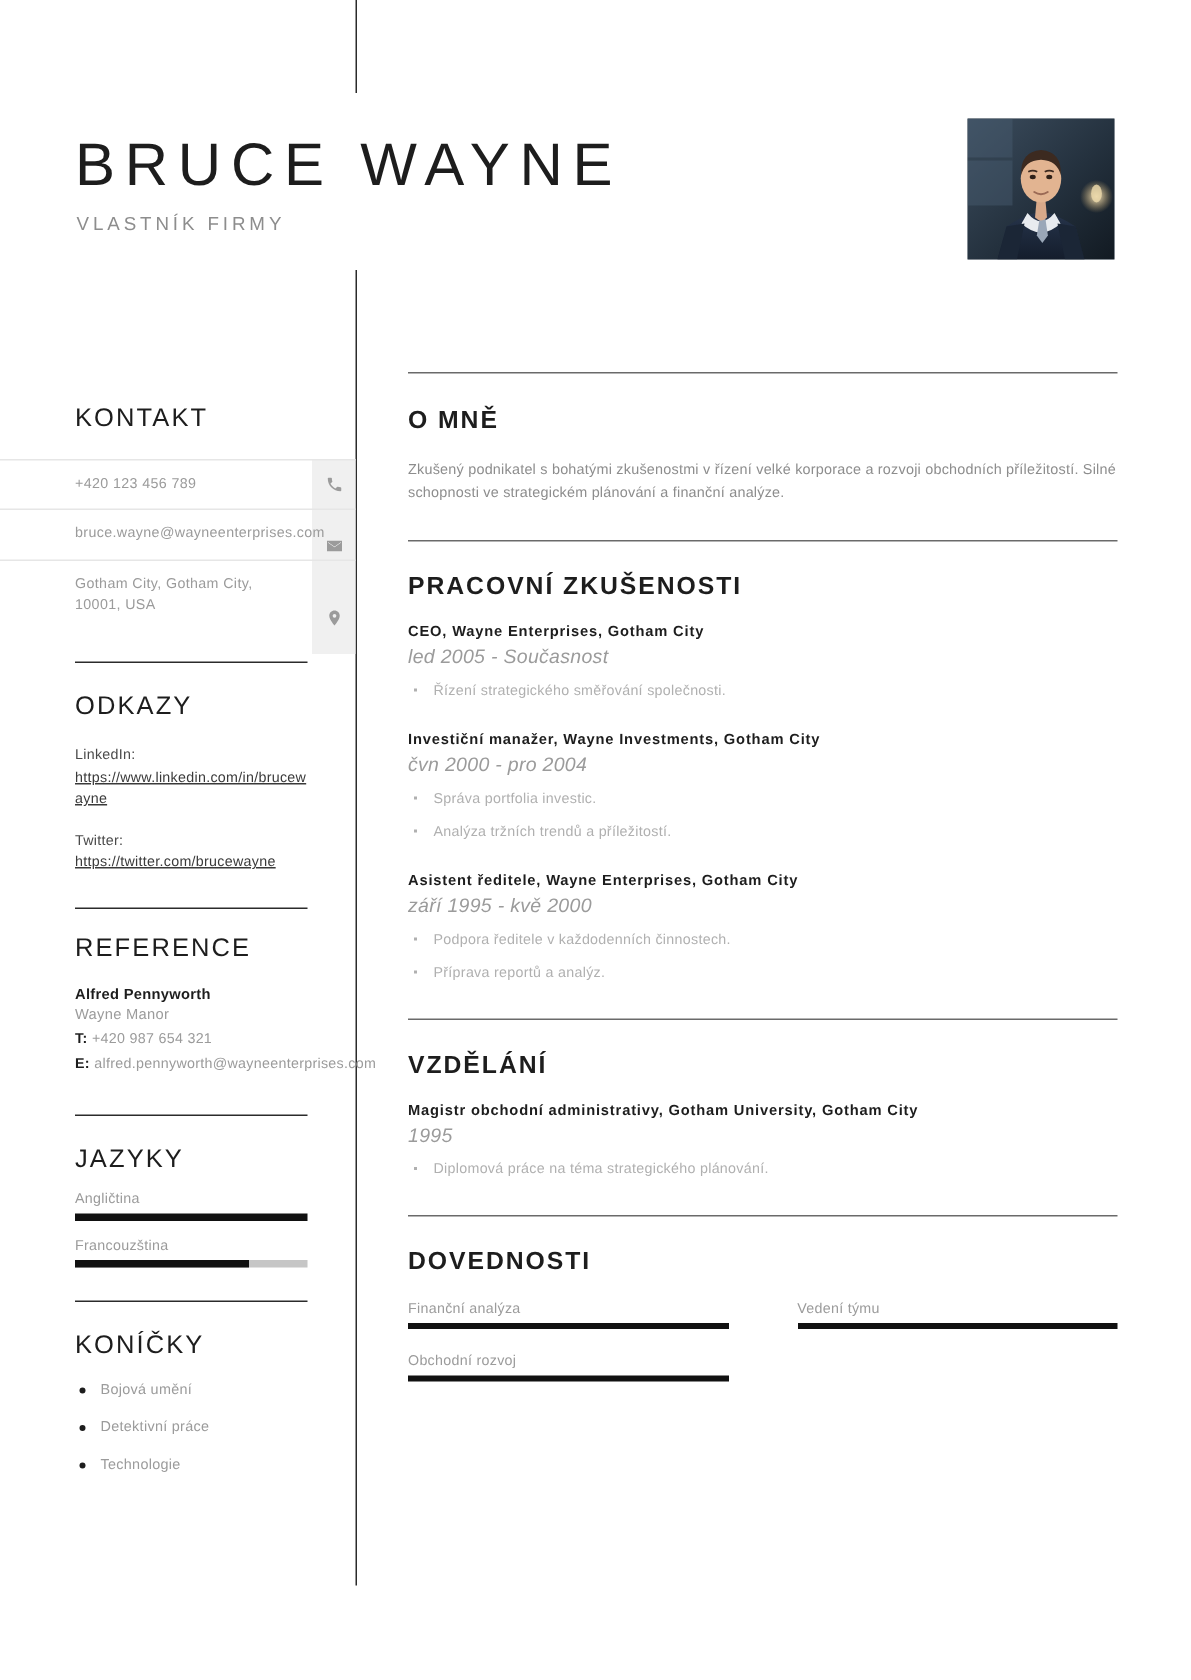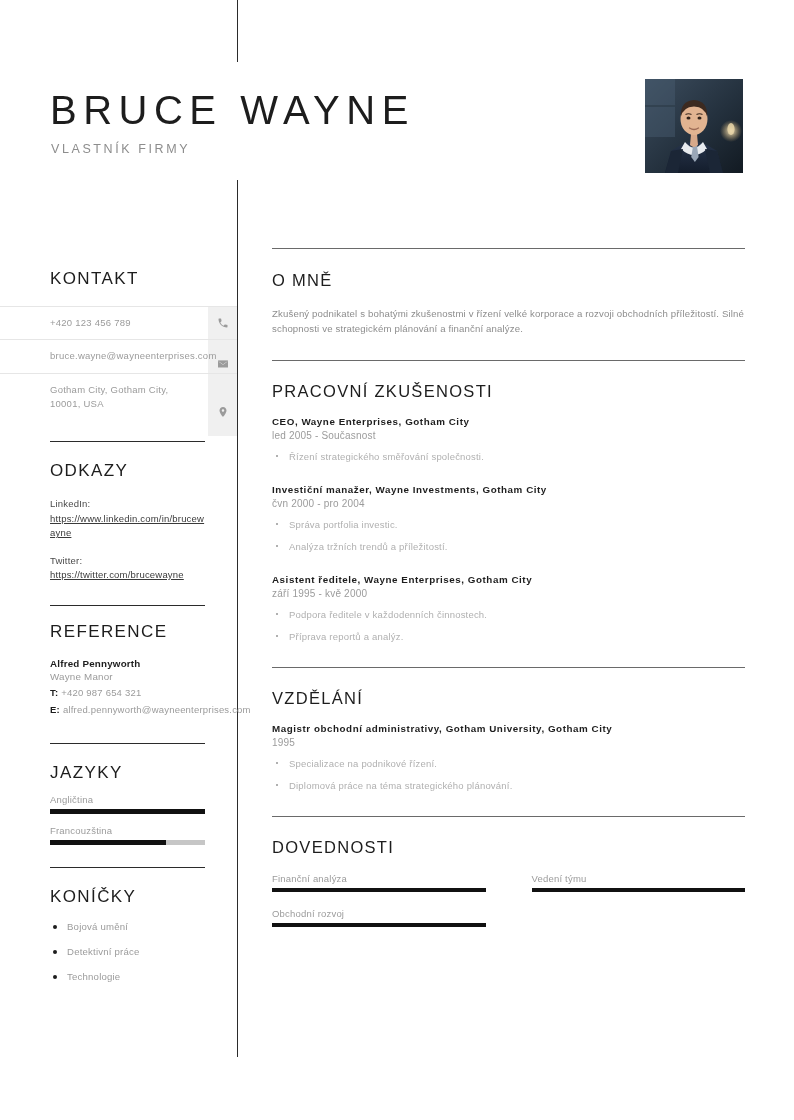--- a/index.html
+++ b/index.html
@@ -198,42 +198,43 @@
   }
   .m-rule {
     height: 1px;
     background: #6a6a6a;
     margin: 0 49px 0 35px;
   }
   .m-sec { padding: 0 49px 0 35px; }
   .m-h {
     font-size: 16.5px;
     letter-spacing: 1.3px;
-    font-weight: 400;
+    font-weight: 700;
     color: #1d1d1d;
     white-space: nowrap;
   }
   .m-body {
     font-size: 9.6px;
     line-height: 15px;
     color: #8d8d8d;
     letter-spacing: .15px;
   }
   .job { margin-top: 15px; }
   .job-title {
     font-size: 9.8px;
     font-weight: bold;
     color: #1d1d1d;
     letter-spacing: .55px;
   }
   .job-date {
-    font-size: 10px;
+    font-size: 13px;
     color: #9b9b9b;
     letter-spacing: .2px;
     margin-top: 3px;
+    font-style: italic;
   }
   .job-bullet {
     font-size: 9.5px;
     color: #b0b0b0;
     letter-spacing: .2px;
     margin-top: 9px;
     padding-left: 17px;
     position: relative;
     line-height: 13px;
   }
@@ -440,21 +441,20 @@
     </div>
 
     <div class="m-rule" style="margin-top:24px;"></div>
 
     <div class="m-sec" style="padding-top:21px;">
       <div class="m-h">VZDĚLÁNÍ</div>
 
       <div class="job">
         <div class="job-title">Magistr obchodní administrativy, Gotham University, Gotham City</div>
         <div class="job-date">1995</div>
-        <div class="job-bullet">Specializace na podnikové řízení.</div>
         <div class="job-bullet">Diplomová práce na téma strategického plánování.</div>
       </div>
     </div>
 
     <div class="m-rule" style="margin-top:24px;"></div>
 
     <div class="m-sec" style="padding-top:21px;">
       <div class="m-h">DOVEDNOSTI</div>
 
       <div class="skills-grid">

